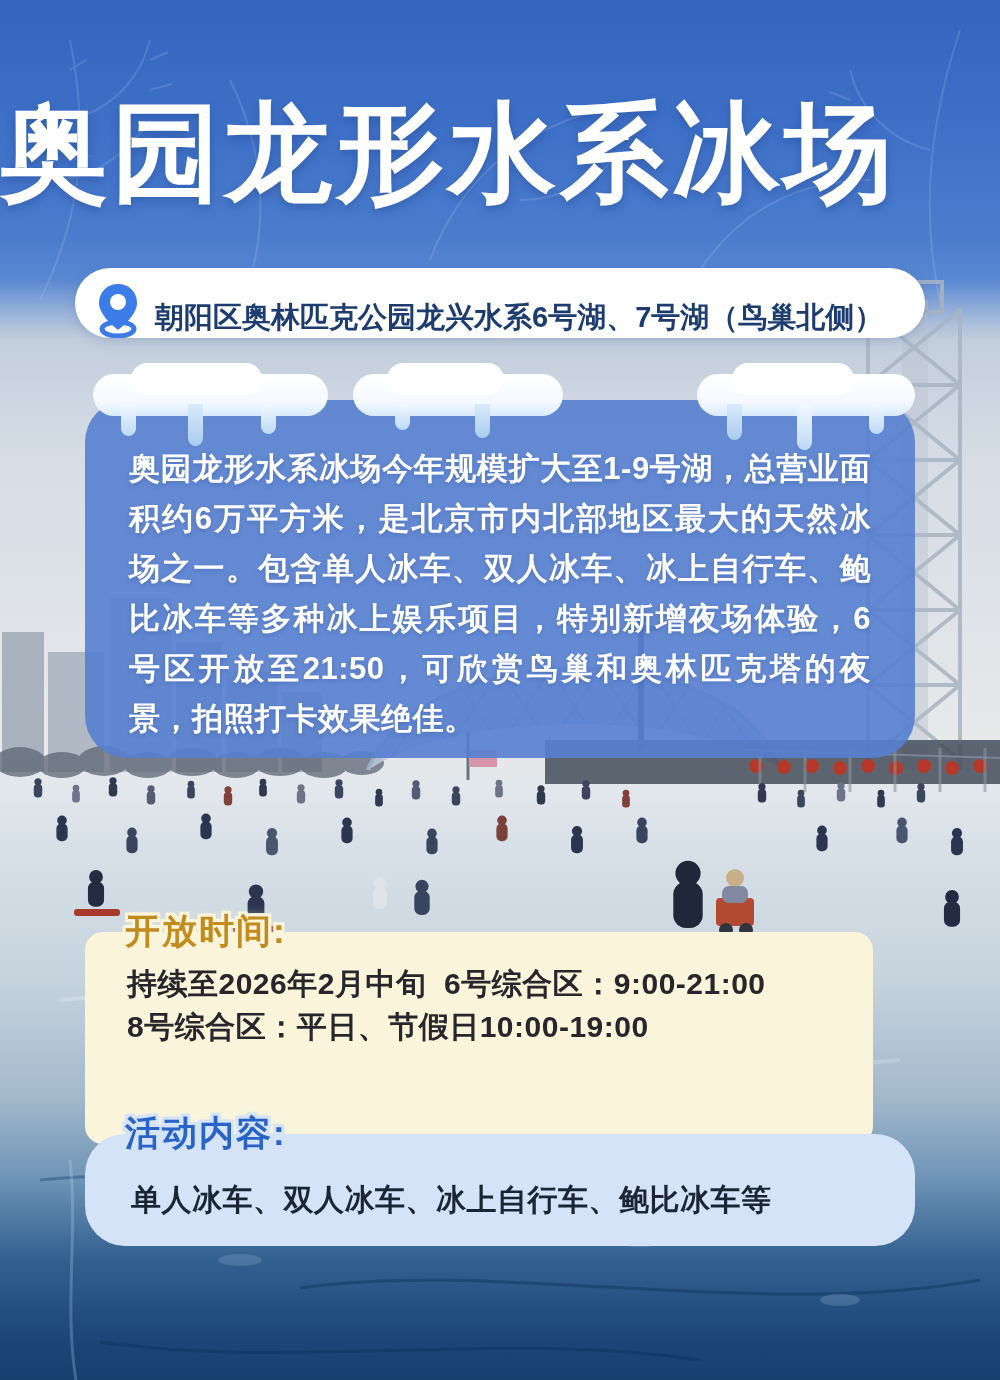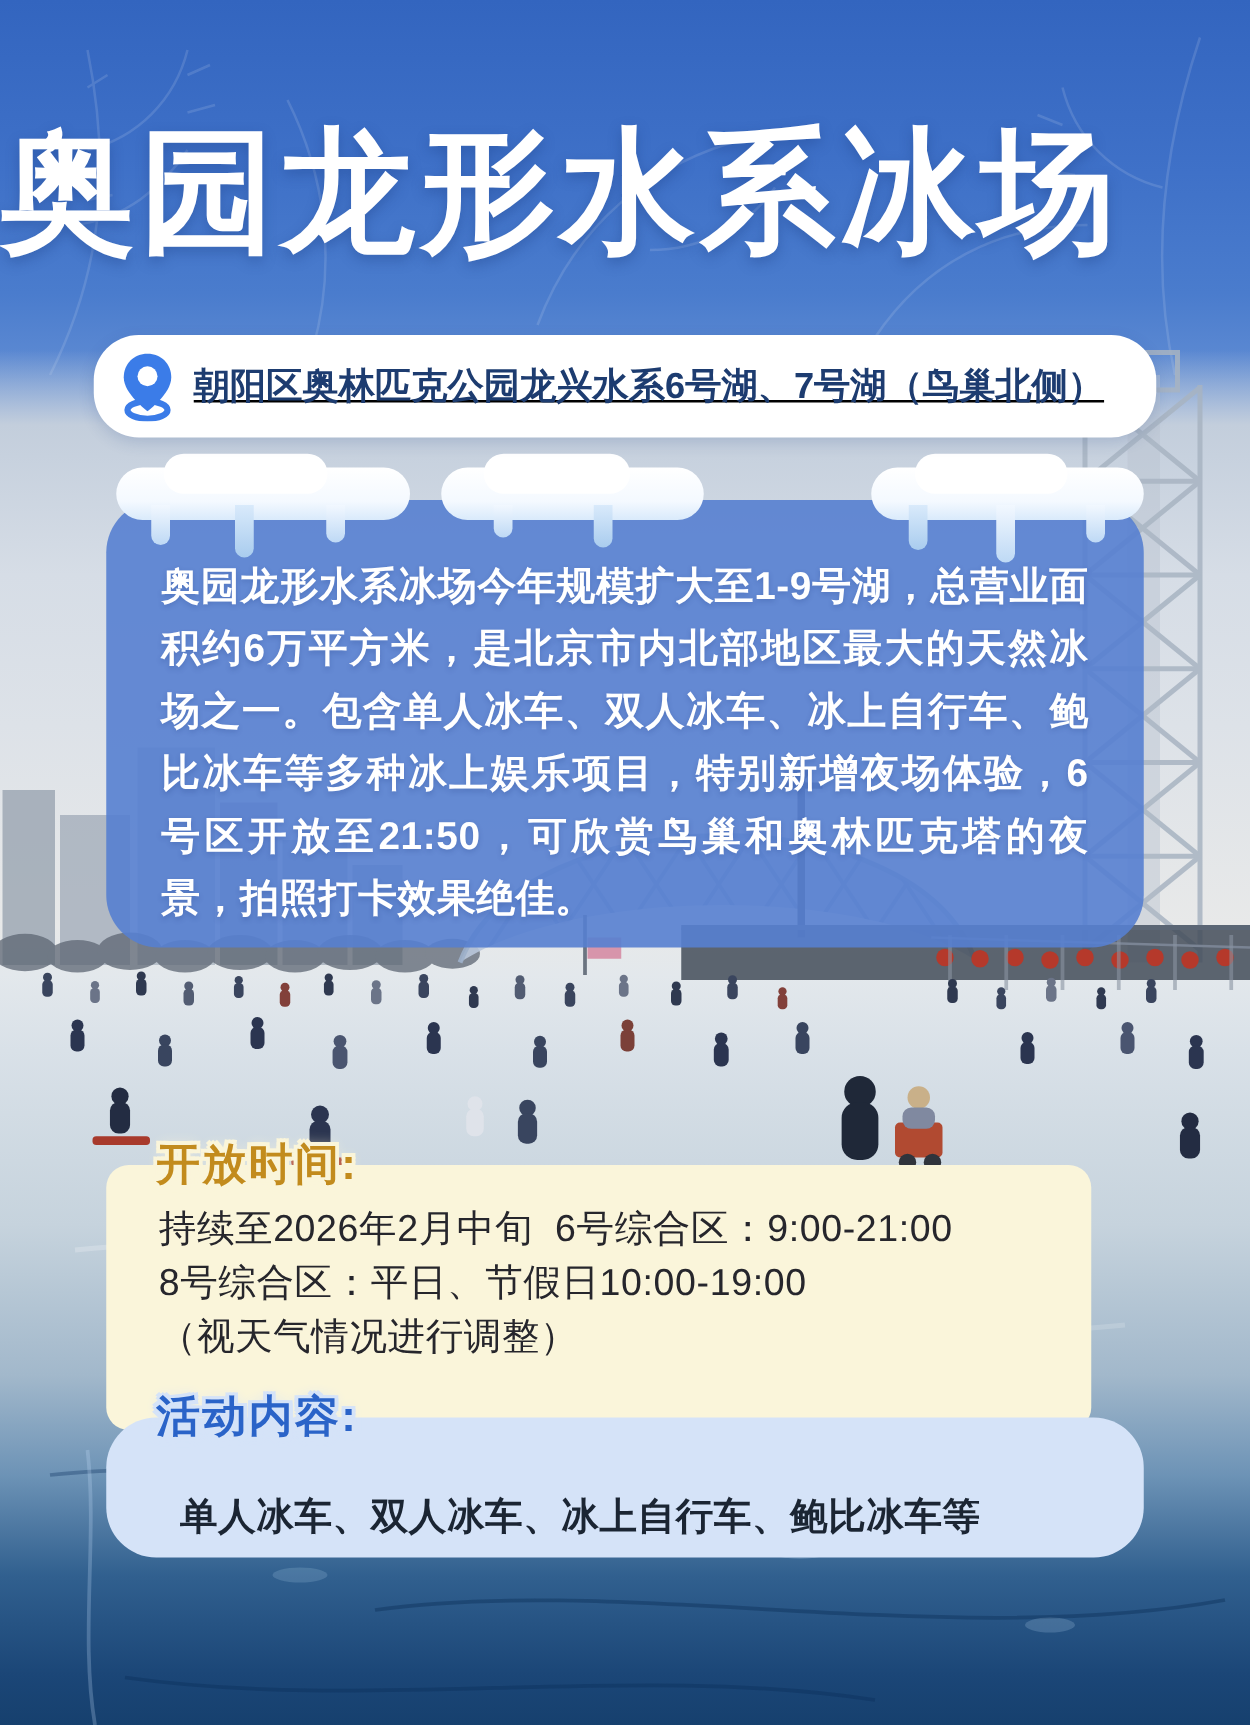--- a/index.html
+++ b/index.html
@@ -21,24 +21,23 @@
   .scene{position:absolute;inset:0;width:100%;height:100%;}
   
   .title{
     position:absolute; top:88px; left:0; width:100%; z-index:6;
     text-align:left; color:#ffffff; font-size:108px; font-weight:900;
     letter-spacing:4px; line-height:1.2; margin:0;
     text-shadow:0 4px 10px rgba(26,60,130,.35);
   }
   
   .pill{
-    position:absolute; top:268px; left:75px; width:850px; height:82px; z-index:6;
-    background:#ffffff; border-radius:36px; display:flex; align-items:center;
+    position:absolute; top:268px; left:75px; width:850px; height:70px; z-index:6;
+    background:#ffffff; border-radius:36px; display:flex; align-items:flex-end;
     box-shadow:0 4px 12px rgba(40,70,140,.18);
-    text-decoration:underline;
   }
   .pin{margin-left:20px; flex:0 0 auto; display:block;}
   .pill-text{
     margin-left:14px; color:#1d3c70; font-size:29px; font-weight:700;
     white-space:nowrap; letter-spacing:0;
   }
   
   .panel-intro{
     position:absolute; top:400px; left:85px; width:830px; height:358px; z-index:5;
     background:rgba(86,128,208,.9); border-radius:42px;
@@ -70,36 +69,36 @@
     background:#faf5da; border-radius:18px;
   }
   .hours-heading{
     position:absolute; top:-24px; left:40px; margin:0;
     color:#c28b1d; font-size:35px; font-weight:800; letter-spacing:2px;
     text-shadow:3px 0 0 #faf5da,-3px 0 0 #faf5da,0 3px 0 #faf5da,0 -3px 0 #faf5da,
       3px 3px 0 #faf5da,-3px -3px 0 #faf5da,3px -3px 0 #faf5da,-3px 3px 0 #faf5da,0 0 10px #faf5da;
   }
   .hours-body{padding:30px 42px 0 42px;}
   .hours-line{
-    color:#26262c; font-size:30px; font-weight:400; line-height:43px;
+    color:#26262c; font-size:30px; font-weight:700; line-height:43px;
     white-space:pre-wrap; letter-spacing:.5px;
   }
   
   .panel-act{
     position:absolute; top:1134px; left:85px; width:830px; height:112px; z-index:5;
     background:#d5e3f8; border-radius:40px;
   }
   .act-heading{
     position:absolute; top:-24px; left:40px; margin:0;
     color:#2a63c8; font-size:35px; font-weight:800; letter-spacing:2px;
     text-shadow:3px 0 0 #d5e3f8,-3px 0 0 #d5e3f8,0 3px 0 #d5e3f8,0 -3px 0 #d5e3f8,
       3px 3px 0 #d5e3f8,-3px -3px 0 #d5e3f8,3px -3px 0 #d5e3f8,-3px 3px 0 #d5e3f8,0 0 10px #d5e3f8;
   }
   .act-text{
-    margin:17px; padding:42px 42px 0 42px; color:#1b2533; font-size:30px;
+    margin:4px; padding:42px 42px 0 42px; color:#1b2533; font-size:30px;
     font-weight:700; letter-spacing:.5px; white-space:nowrap;
   }
 </style>
 </head>
 <body>
 
 <div class="poster">
 
   <svg class="frost" width="1000" height="300" viewBox="0 0 1000 300">
     <g stroke="#ffffff" stroke-width="2" fill="none" opacity="0.12">
@@ -323,21 +322,20 @@
       <i class="drip" style="left:172px;height:30px;"></i>
     </div>
     <p class="intro-text">奥园龙形水系冰场今年规模扩大至1-9号湖，总营业面积约6万平方米，是北京市内北部地区最大的天然冰场之一。包含单人冰车、双人冰车、冰上自行车、鲍比冰车等多种冰上娱乐项目，特别新增夜场体验，6号区开放至21:50，可欣赏鸟巢和奥林匹克塔的夜景，拍照打卡效果绝佳。</p>
   </div>
 
   <div class="panel-hours">
     <h2 class="hours-heading">开放时间:</h2>
     <div class="hours-body">
       <div class="hours-line">持续至2026年2月中旬  6号综合区：9:00-21:00</div>
       <div class="hours-line">8号综合区：平日、节假日10:00-19:00</div>
-      <div class="hours-line">（视天气情况进行调整）</div>
     </div>
   </div>
 
   <div class="panel-act">
     <h2 class="act-heading">活动内容:</h2>
     <p class="act-text">单人冰车、双人冰车、冰上自行车、鲍比冰车等</p>
   </div>
 
 </div>
 

